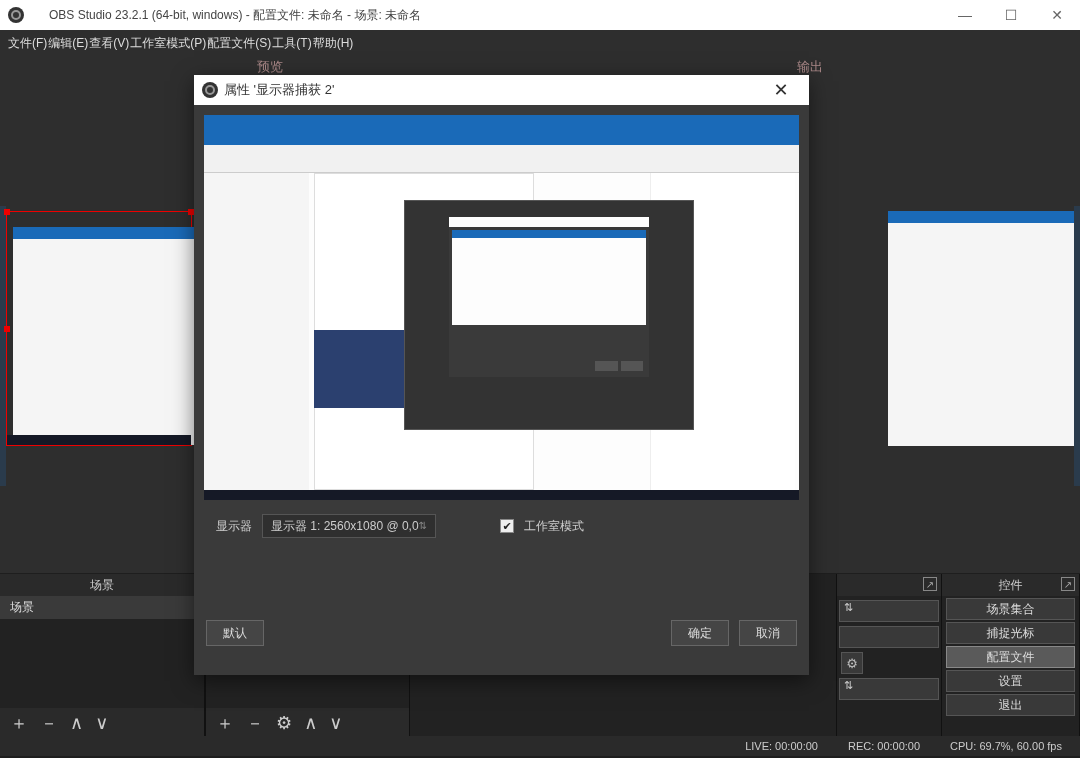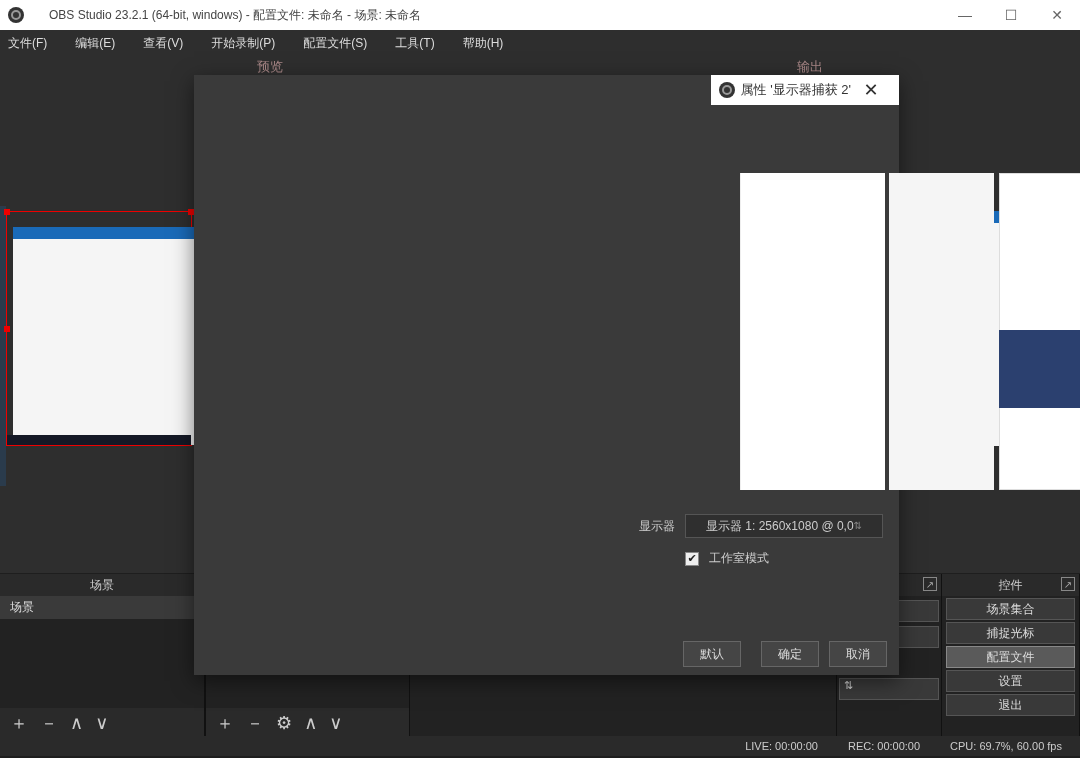--- a/index.html
+++ b/index.html
@@ -7,21 +7,21 @@
 
   
   .titlebar { height: 30px; background: #fff; display: flex; align-items: center; padding: 0 8px; color: #444; font-size: 12px; }
   .titlebar .obs-logo { width: 16px; height: 16px; border-radius: 50%; background: #333; margin-right: 6px; position: relative; }
   .titlebar .obs-logo::after { content:""; position:absolute; inset:3px; border:2px solid #999; border-radius:50%; }
   .titlebar .title { flex:1;margin-left:19px; }
   .winbtns { position: absolute; right: 0; top: 0; height:30px; display:flex; }
   .winbtn { width: 46px; height:30px; display:flex; align-items:center; justify-content:center; color:#666; font-size:14px; }
 
   
-  .menubar { height: 26px; background: #2e2e2e; display:flex; align-items:center; padding: 0 8px; gap: 28px; color:#ddd; font-size:12px; }
+  .menubar { height: 26px; background: #2e2e2e; display:flex; align-items:center; padding: 0 8px; gap: 1px; color:#ddd; font-size:12px; }
   .menuitem { cursor:default; }
 
   
   .labels { height: 20px; background:#2e2e2e; display:flex; justify-content:space-around; color:#a88; font-size:13px; align-items:flex-end; }
 
   
   .main { background:#2e2e2e; height: 497px; position:relative; display:flex; }
   .preview-left { position:absolute; left: 6px; top:135px; width:186px; height:235px; border:1px solid #e00; }
   .preview-left .doc { position:absolute; top:15px; left:6px; right:-10px; bottom:0; background:#f5f5f5; border-top:12px solid #1a6ab8;}
   .preview-left .taskbar { position:absolute; bottom:0; left:0; right:0; height:10px; background:#151926; }
@@ -50,46 +50,46 @@
   .trans-select { flex:1; height:22px; background:#393939; color:#ccc; font-size:11px; padding:0 4px; border:1px solid #555;}
   .trans-icon { width:22px; height:22px; background:#393939; color:#bbb; display:flex; align-items:center; justify-content:center; font-size:13px; border:1px solid #555; margin-left:2px;}
   .dock-controls { width:138px; }
   .control-btn { height:22px; margin:2px 4px; background:#393939; border:1px solid #555; color:#ddd; font-size:12px; display:flex; align-items:center; justify-content:center; }
   .control-btn.active { background:#5a5a5a; border-color:#888; }
 
   
   .statusbar { position:absolute; bottom:2px; left:0; right:0; height:20px; background:#2a2a2a; color:#ccc; font-size:11px; display:flex; align-items:center; justify-content:flex-end; gap:30px; padding:0 18px; font-family: monospace, "Microsoft YaHei"; }
 
   
-  .modal { position:absolute; left:194px; top:75px; width:705px; height:600px; background:#3a3a3a; box-shadow: 0 6px 20px rgba(0,0,0,.5); display:flex; flex-direction:column;align-items:flex-end; }
+  .modal { position:absolute; left:194px; top:75px; width:615px; height:600px; background:#3a3a3a; box-shadow: 0 6px 20px rgba(0,0,0,.5); display:flex; flex-direction:column; }
   .modal-title { height:30px; background:#fff; display:flex; align-items:center; padding:0 8px; color:#333; font-size:13px; }
   .modal-title .obs-logo { width:16px; height:16px; border-radius:50%; background:#333; margin-right:6px; position:relative;}
   .modal-title .obs-logo::after { content:""; position:absolute; inset:3px; border:2px solid #999; border-radius:50%; }
   .modal-title .mt { flex:1; }
   .modal-close { width:40px; text-align:center; font-size:18px; color:#333; }
   .modal-preview { margin:10px 10px 0 10px; height:385px; background:#fdfdfd; border-top:30px solid #1a6ab8; position:relative; border-bottom:10px solid #151926;}
   .mp-ribbon { position:absolute; top:0; left:0; right:0; height:28px; background:#f1f1f1; border-bottom:1px solid #ccc;}
   .mp-left { position:absolute; top:28px; left:0; width:105px; bottom:0; background:#f5f5f5;}
   .mp-page { position:absolute; top:28px; left:110px; width:220px; bottom:0; background:#fff; border:1px solid #ddd;}
   .mp-darkregion { position:absolute; top:55px; left:200px; width:290px; height:230px; background:#333; border:1px solid #555;}
   .mp-innerwin { position:absolute; top:72px; left:245px; width:200px; height:160px; background:#3a3a3a; }
   .mp-innerwin-t { height:10px; background:#fff; }
   .mp-inner-preview { margin:3px; height:95px; background:#fdfdfd; border-top:8px solid #1a6ab8; }
   .mp-innerbits { position:absolute; bottom:6px; right:6px; width:48px; height:10px; display:flex; gap:3px;}
   .mp-innerbits span { flex:1; background:#555;}
   .mp-bluebox { position:absolute; top:185px; left:110px; width:90px; height:78px; background:#2b406f; }
   .mp-rightcol { position:absolute; top:28px; right:4px; width:145px; bottom:0; background:#fff; border-left:1px solid #eee;}
 
-  .modal-form { padding:14px 16px 4px 16px; display:flex; flex-direction:column; gap:12px; color:#ccc; font-size:12px; }
+  .modal-form { padding:14px 16px 4px 16px; display:flex; flex-direction:row; gap:12px; color:#ccc; font-size:12px; }
   .form-row { display:flex; align-items:center; gap:10px; }
   .form-label { width:42px; text-align:right; }
-  .form-select { flex:1; height:24px; background:#2f2f2f; border:1px solid #555; color:#ccc; padding:0 20px; display:flex; align-items:center; justify-content:space-between;}
+  .form-select { flex:1; height:24px; background:#2f2f2f; border:1px solid #555; color:#ccc; padding:0 8px; display:flex; align-items:center; justify-content:space-between;}
   .form-select .arrows { color:#888; font-size:10px; line-height:1;}
   .checkbox { width:14px; height:14px; background:#eee; border:1px solid #888; display:inline-flex; align-items:center; justify-content:center; margin-left:52px; font-size:11px; color:#222;}
-  .modal-buttons { display:flex; padding:6px 12px 8px; gap:10px; }
+  .modal-buttons { display:flex; padding:6px 12px 29px; gap:10px; }
   .modal-buttons .spacer{ flex:1; }
   .m-btn { min-width:50px; padding:3px 16px; height:26px; background:#454545; border:1px solid #666; color:#ddd; font-size:12px; display:flex; align-items:center; justify-content:center;}
 
   .tb-btn { cursor:default; }
 </style>
 </head>
 <body>
 
 <div class="titlebar">
   <span class="obs-logo"></span>
@@ -98,21 +98,21 @@
     <div class="winbtn">—</div>
     <div class="winbtn">☐</div>
     <div class="winbtn">✕</div>
   </div>
 </div>
 
 <div class="menubar">
   <span class="menuitem">文件(F)</span>
   <span class="menuitem">编辑(E)</span>
   <span class="menuitem">查看(V)</span>
-  <span class="menuitem">开始录制(P)</span>
+  <span class="menuitem">工作室模式(P)</span>
   <span class="menuitem">配置文件(S)</span>
   <span class="menuitem">工具(T)</span>
   <span class="menuitem">帮助(H)</span>
 </div>
 
 <div class="labels">
   <span>预览</span>
   <span>输出</span>
 </div>
 

